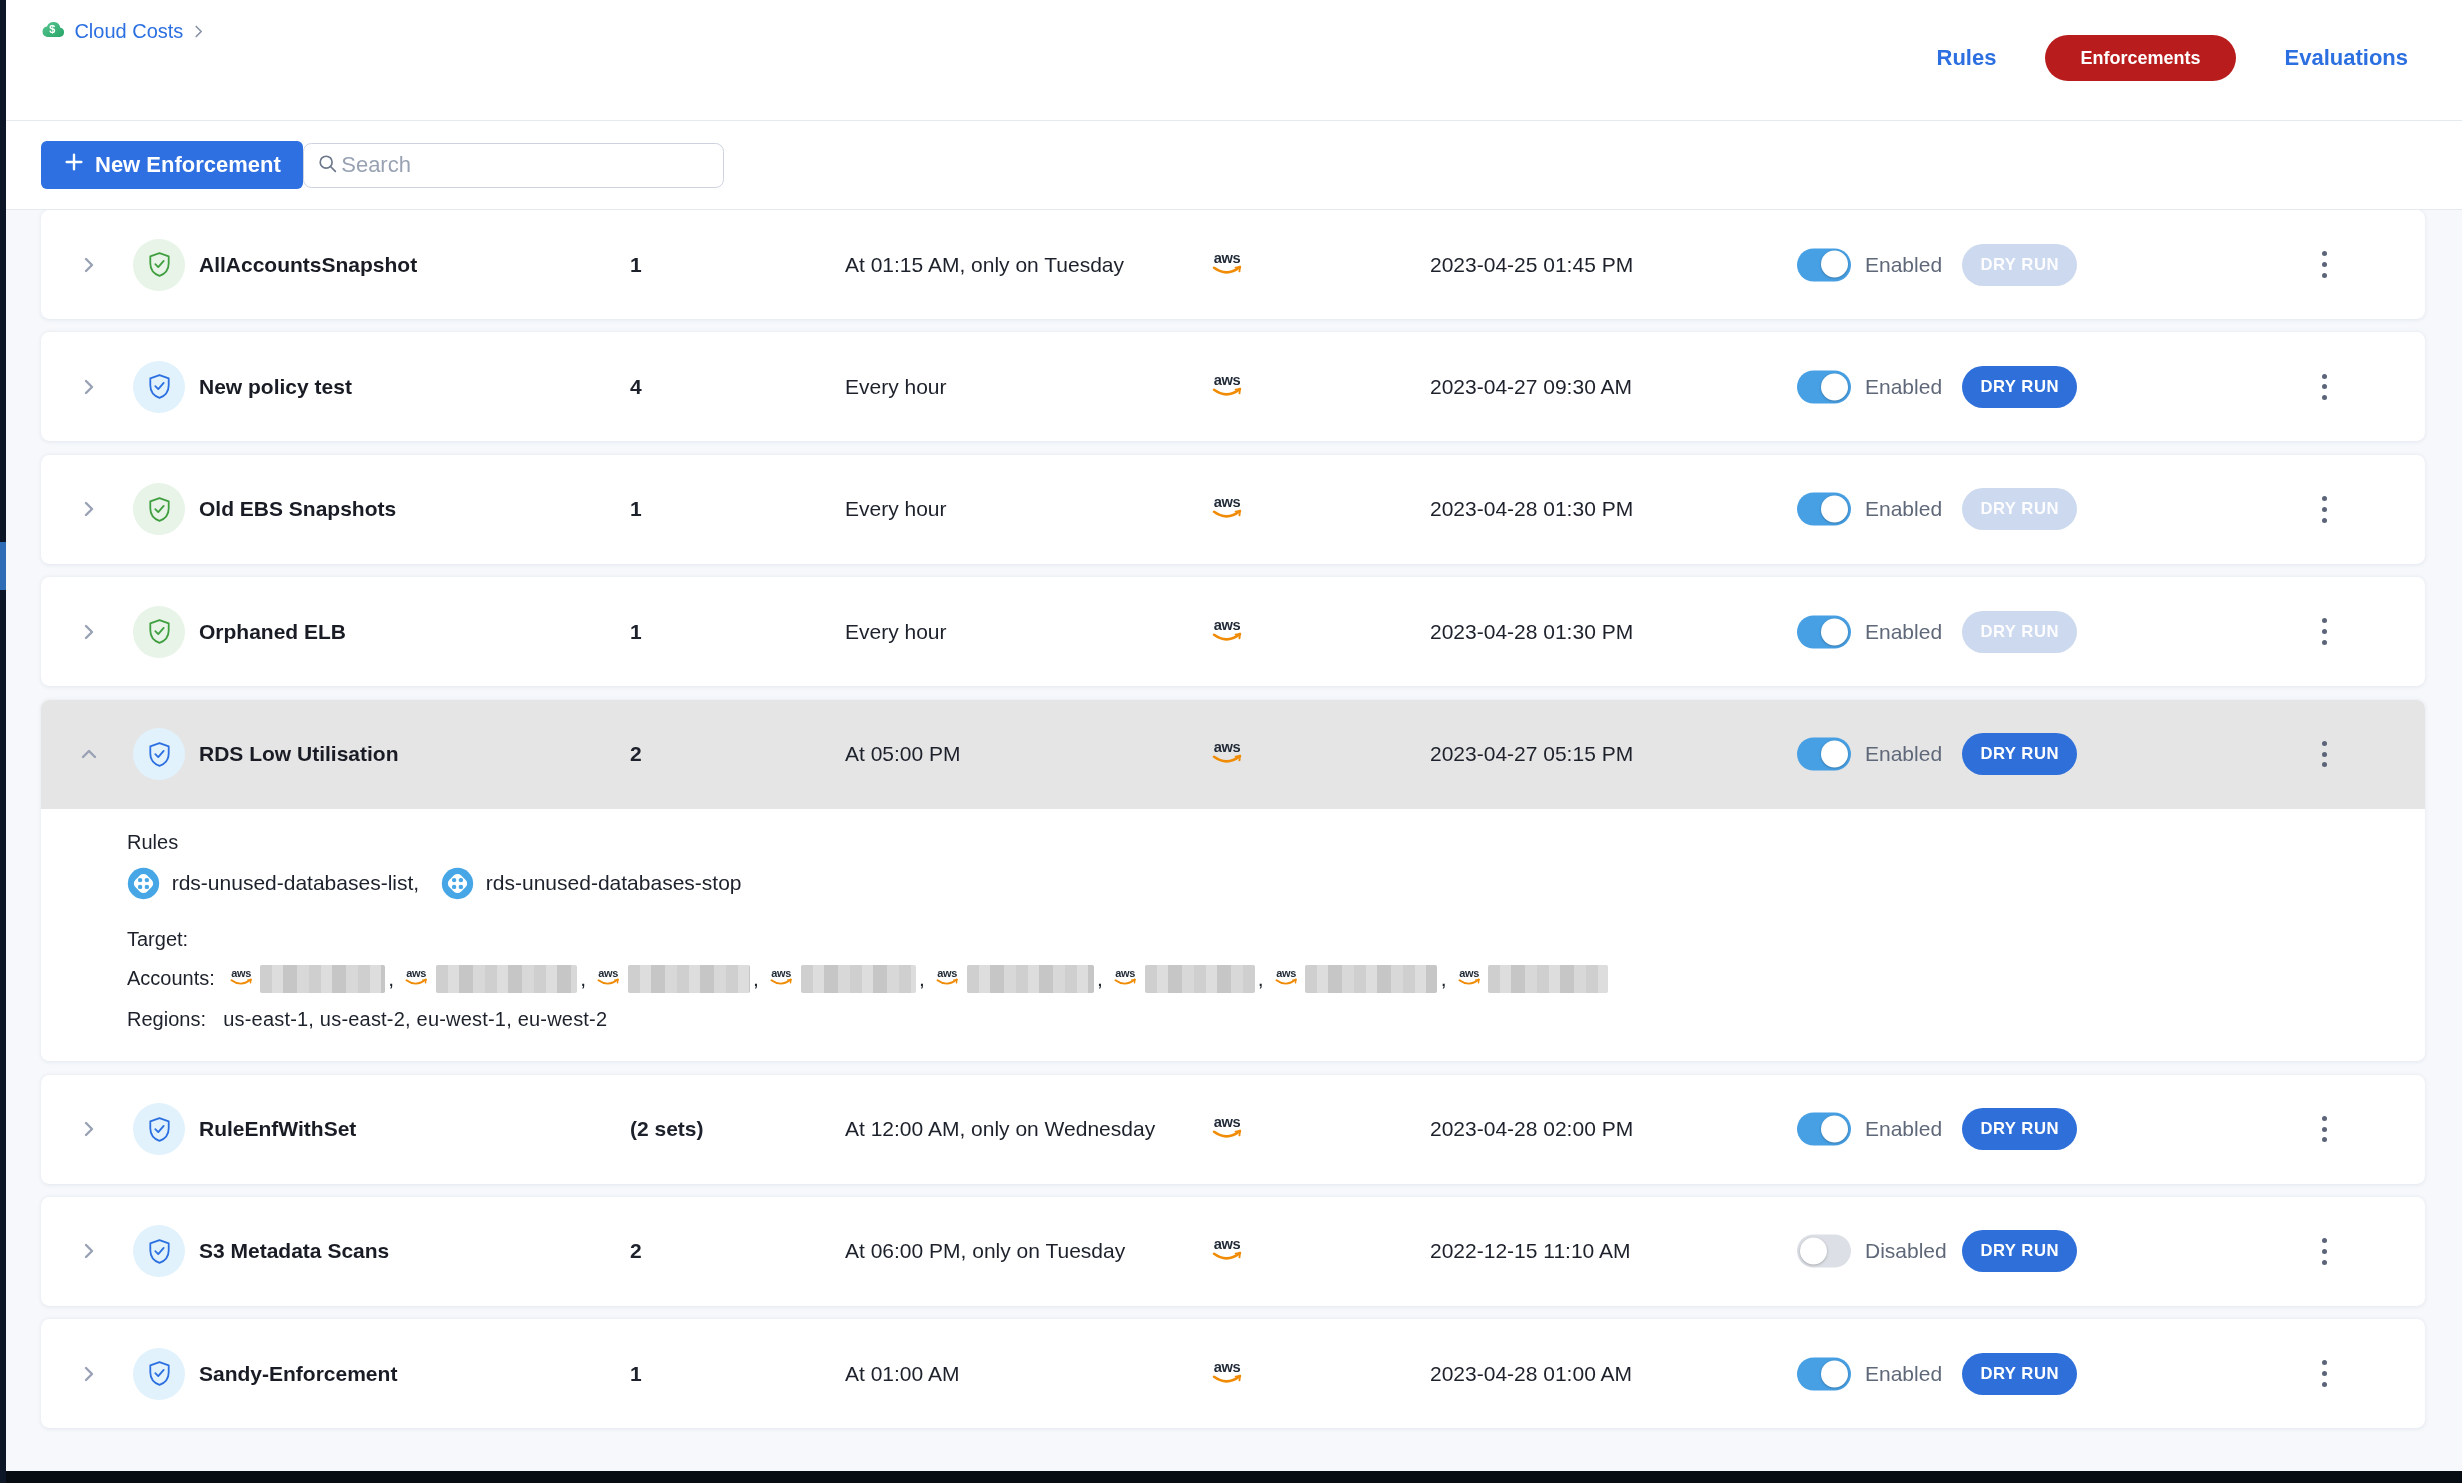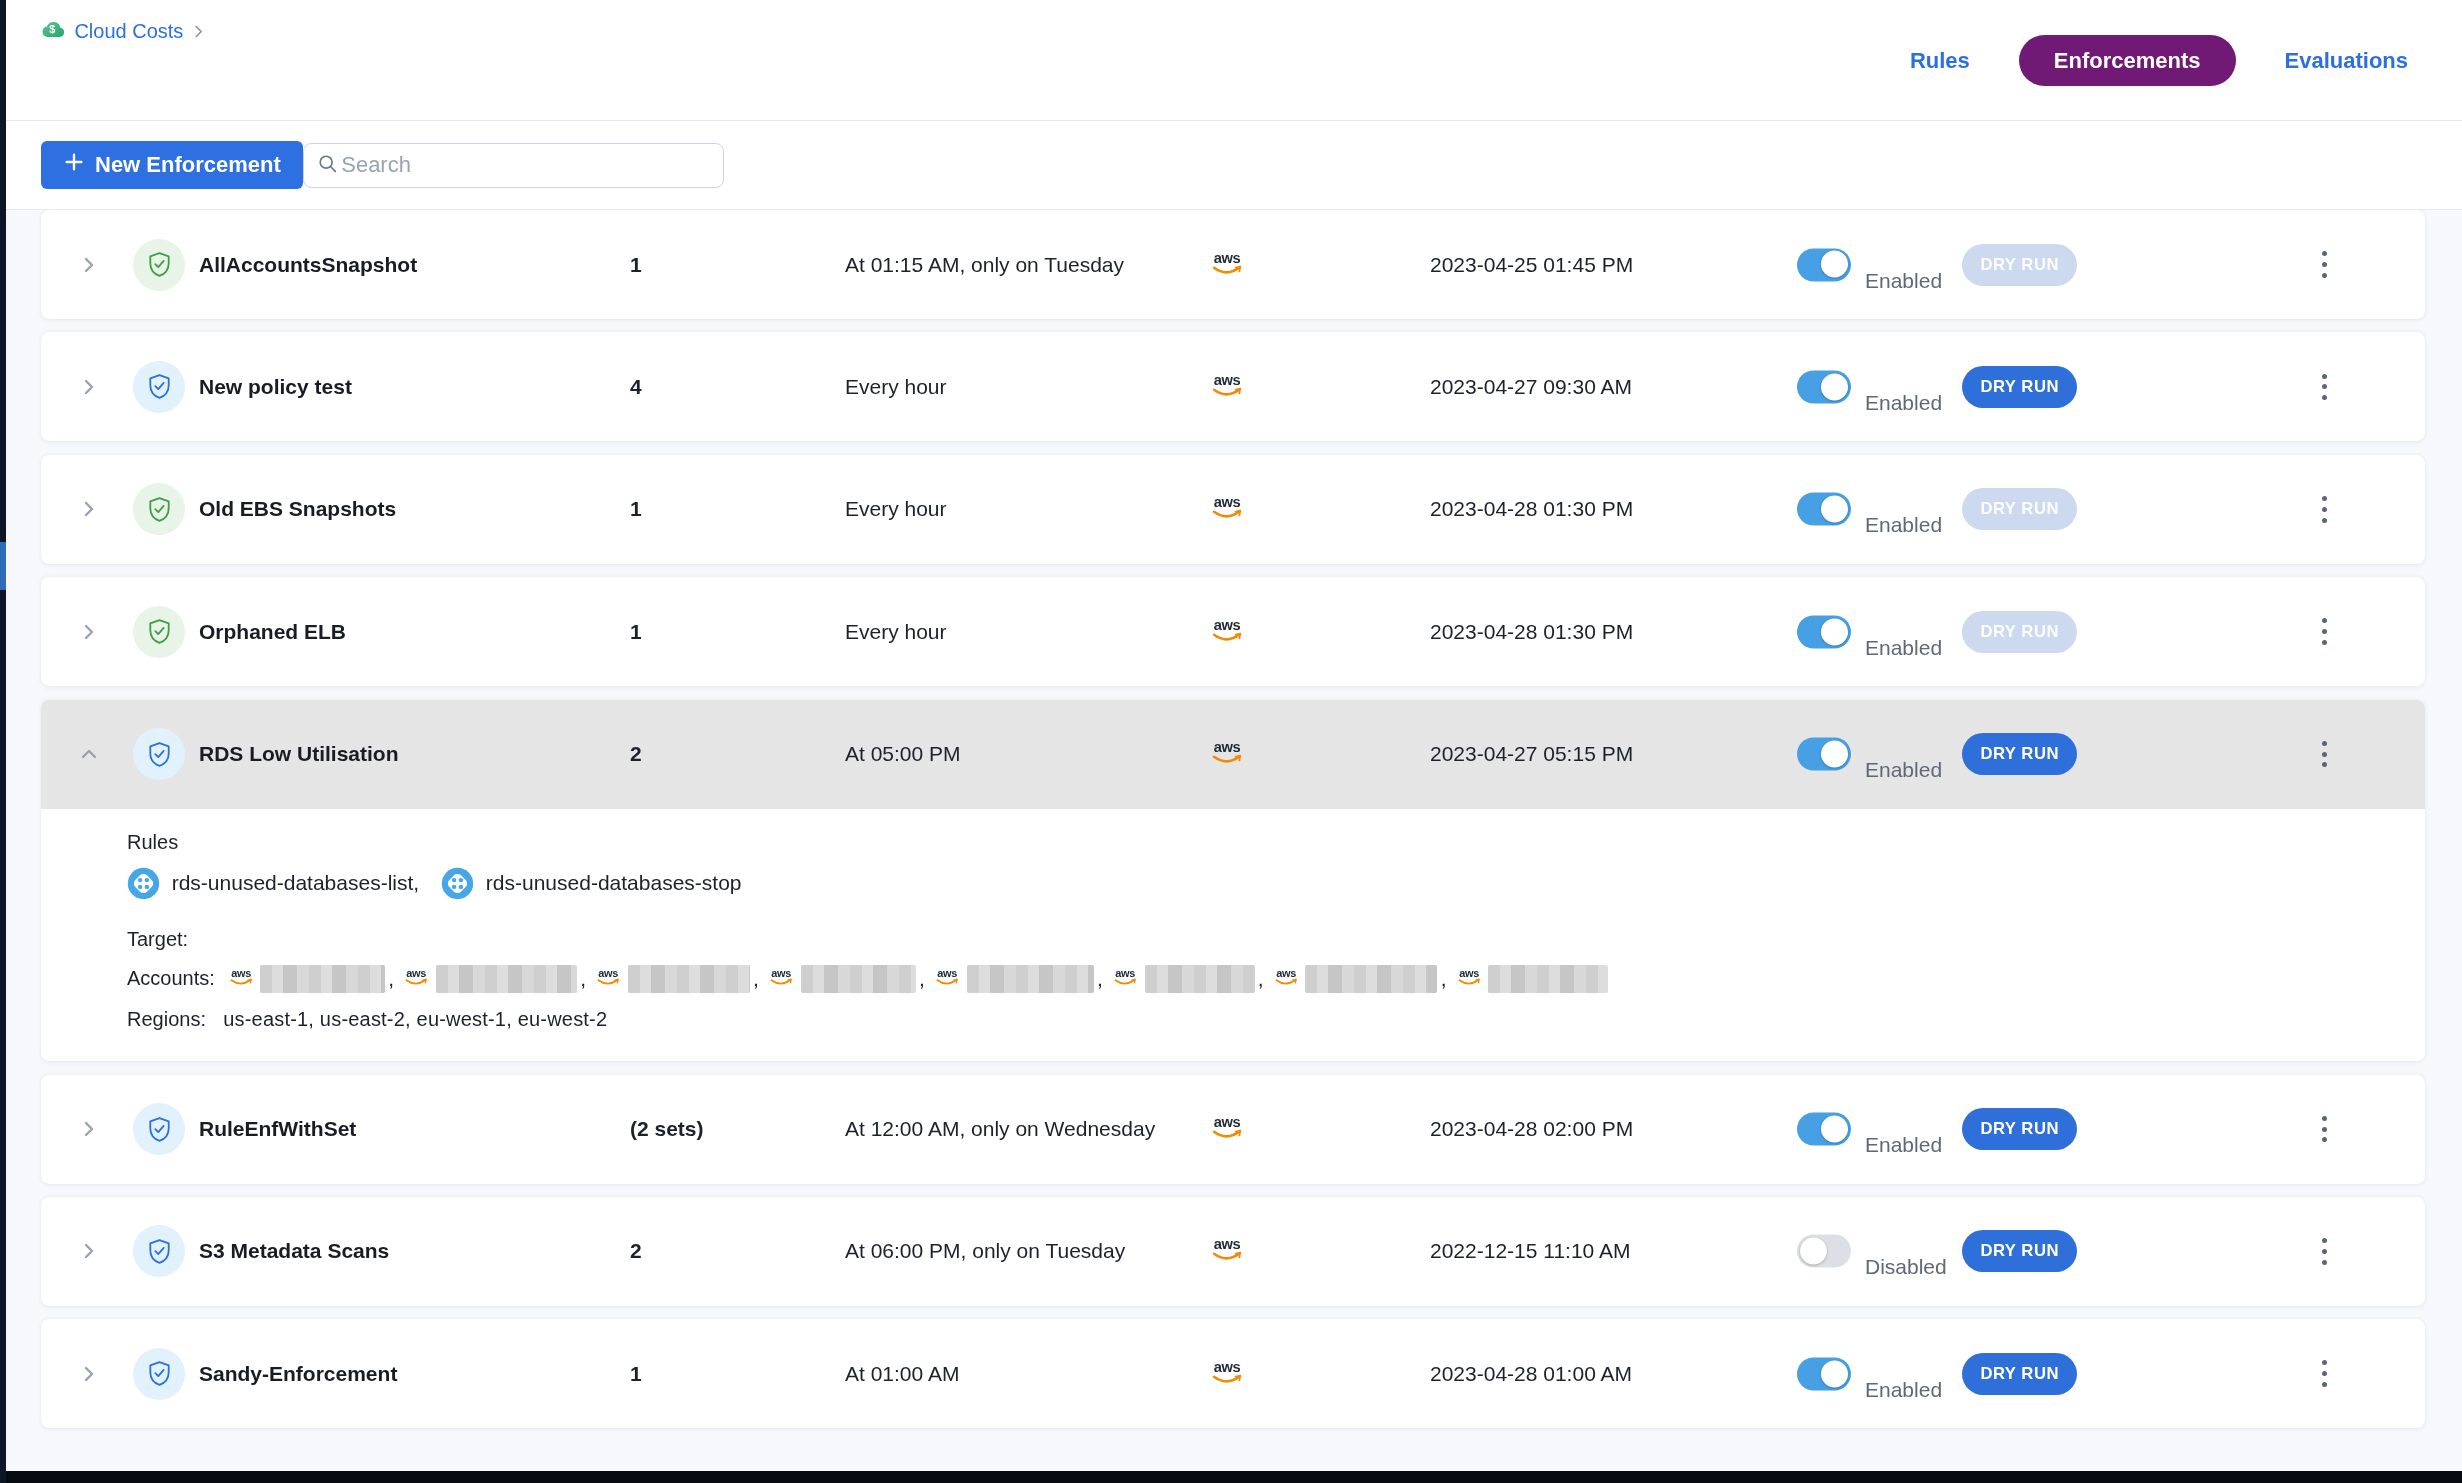--- a/index.html
+++ b/index.html
@@ -16,21 +16,21 @@
 
   
   .page-header { position:relative; height:121px; background:#fff; border-bottom:0.8px solid #e5e9f0; padding:18.4px 0 0 41px; }
   .breadcrumb { display:flex; align-items:center; gap:8.4px; font-size:20px; }
   .breadcrumb .crumb-link { color:#2b6fe0; cursor:pointer; }
   .breadcrumb .sep svg { display:block; }
   .page-title { margin-top:8.4px; font-size:29px; font-weight:700; color:#191c24; letter-spacing:0.2px; }
 
   .tab-group { position:absolute; top:35px; right:54px; display:flex; align-items:center; gap:49px; }
   .tab-link { font-size:22px; font-weight:600; color:#2b6fe0; cursor:pointer; }
-  .tab-pill { background:#701a75; color:#fff; font-size:22px; font-weight:600; padding:12.5px 35px; border-radius:33px; cursor:pointer; }
+  .tab-pill { background:#b91c1c; color:#fff; font-size:18px; font-weight:600; padding:12.5px 35px; border-radius:33px; cursor:pointer; }
 
   
   .toolbar { height:89px; background:#fff; border-bottom:0.8px solid #e5e9f0; display:flex; align-items:center; padding:0 37px 0 41px; }
   .btn-new { display:inline-flex; align-items:center; gap:10px; background:#2e70e1; color:#fff; border:none; height:48px; padding:0 22px; border-radius:5.9px; font-size:22px; font-weight:600; font-family:inherit; cursor:pointer; }
   .search-box { display:flex; align-items:center; gap:2px; width:421px; height:45px; border:1.7px solid #ccd3df; border-radius:8.4px; background:#fff; padding:0 13.4px; }
   .search-box input { border:none; outline:none; flex:1; font-size:22px; font-family:inherit; color:#3a4354; background:transparent; }
   .search-box input::placeholder { color:#98a2b3; }
 
   
   .content { position:relative; height:1274px; background:#f6f8fb; padding:0 37px 0 41px; overflow:hidden; }
@@ -53,21 +53,21 @@
   .c-schedule { left:804px; font-size:21px; color:#1d212b; }
   .c-target { left:1167px; }
   .c-modified { left:1389px; font-size:21px; color:#1d212b; }
 
   .c-toggle { left:1756px; width:54px; height:33px; border-radius:18.4px; cursor:pointer; }
   .c-toggle.on { background:#47a0e4; }
   .c-toggle.off { background:#dcdfe5; }
   .c-toggle .knob { position:absolute; top:2.9px; width:27px; height:27px; border-radius:50%; background:#fff; box-shadow:0 0.8px 2.5px rgba(0,0,0,.28); }
   .c-toggle.on .knob { right:3.3px; } .c-toggle.off .knob { left:3.3px; }
 
-  .c-status-label { left:1824px; font-size:21px; color:#5f6878;margin-top:16px; }
+  .c-status-label { left:1824px; font-size:21px; color:#5f6878; }
   .c-badge { left:1921px; min-width:115px; height:42px; border-radius:22px; display:flex; align-items:center; justify-content:center; padding:0 18.4px; font-size:16.7px; font-weight:700; letter-spacing:0.5px; }
   .c-badge.active { background:#2e6fd9; color:#fff; }
   .c-badge.inactive { background:#ccd9ee; color:rgba(255,255,255,.95); }
 
   .c-kebab { left:2267px; width:33px; height:38px; display:flex; flex-direction:column; align-items:center; justify-content:center; gap:5.9px; cursor:pointer; }
   .c-kebab i { width:5px; height:5px; border-radius:50%; background:#5b6478; }
 
   
   .row-details { padding:22px 33px 30px 86px; background:#fff; border-radius:0 0 8.4px 8.4px; }
   .d-label { font-size:20px; font-weight:500; color:#1d212b; }

